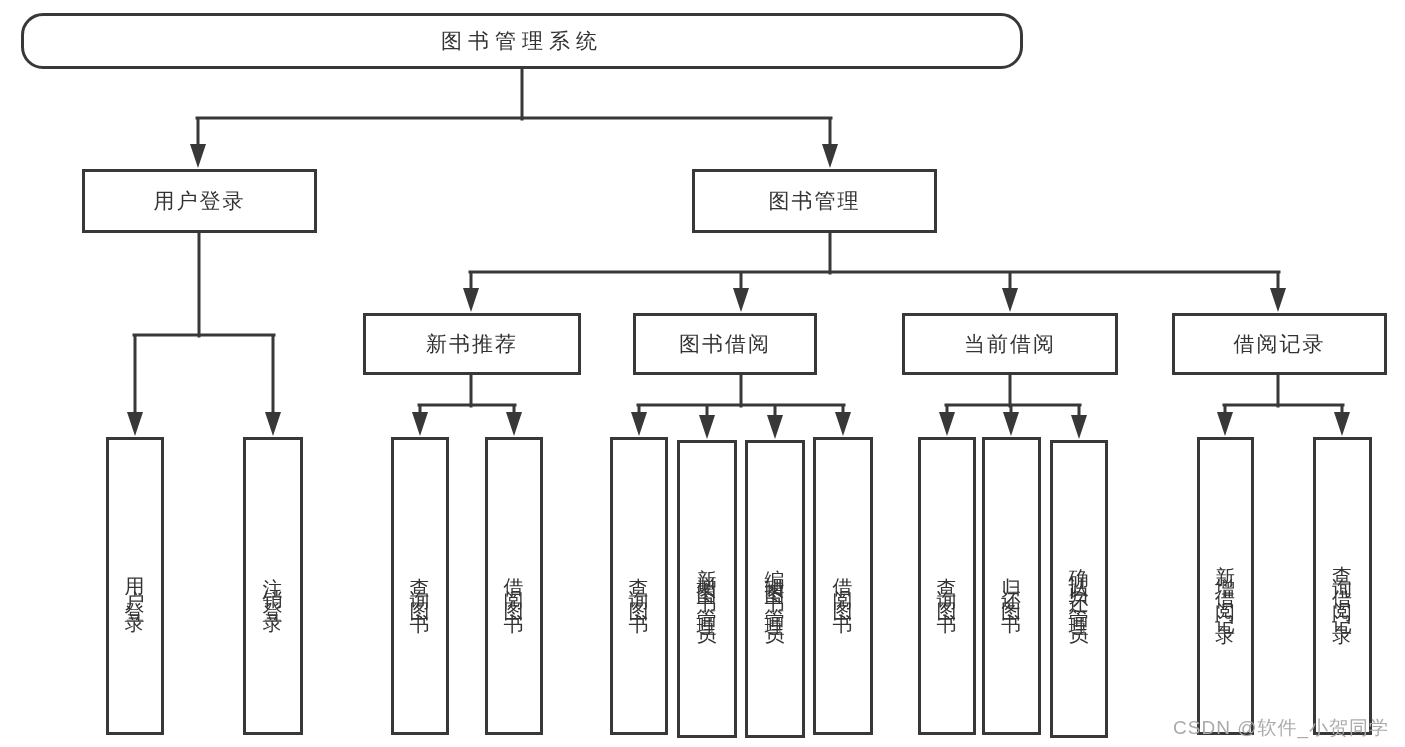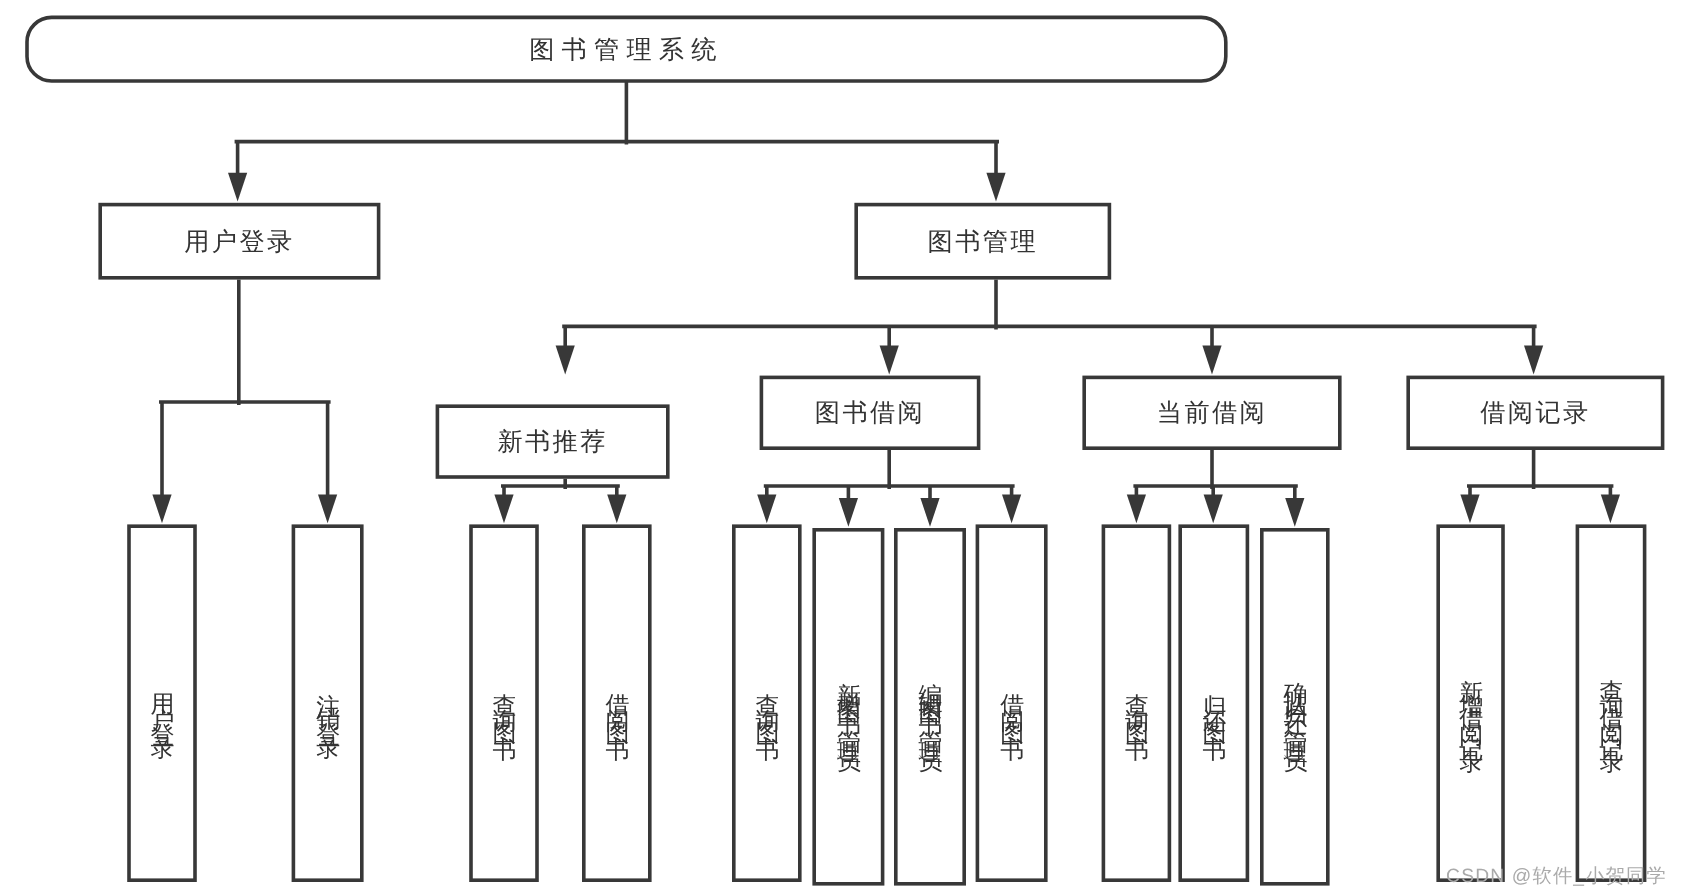--- a/index.html
+++ b/index.html
@@ -18,21 +18,21 @@
     position:absolute; box-sizing:border-box; background:#ffffff;
     border:3px solid #383838; width:58px; height:298px;
     display:flex; align-items:center; justify-content:center; z-index:2;
   }
   .leaf span {
     writing-mode:vertical-rl; font-size:20px; line-height:1;
     letter-spacing:12px; white-space:nowrap;
   }
   .leaf.long span { letter-spacing:8px; }
   .watermark {
-    position:absolute; right:16px; bottom:6px; font-size:16px;
+    position:absolute; right:16px; bottom:6px; font-size:19px;
     color:#aaaaaa; letter-spacing:1px; z-index:3; white-space:nowrap;
   }
 </style>
 </head>
 <body>
 
 <div class="canvas">
 
   <svg class="lines" viewBox="0 0 1405 747" xmlns="http://www.w3.org/2000/svg">
     <g stroke="#383838" stroke-width="3" fill="none" stroke-linecap="square">
@@ -94,25 +94,25 @@
     </g>
   </svg>
 
   <div class="hnode root" style="left:21px; top:13px; width:1002px; height:56px;border-radius:22px;">
     <span>图书管理系统</span>
   </div>
 
   <div class="hnode" style="left:82px; top:169px; width:235px; height:64px;">
     <span>用户登录</span>
   </div>
-  <div class="hnode" style="left:712px; top:169px; width:214px; height:64px;">
+  <div class="hnode" style="left:692px; top:169px; width:245px; height:64px;">
     <span>图书管理</span>
   </div>
 
-  <div class="hnode" style="left:363px; top:313px; width:195px; height:62px;margin-top:24px;">
+  <div class="hnode" style="left:363px; top:313px; width:218px; height:62px;">
     <span>新书推荐</span>
   </div>
   <div class="hnode" style="left:633px; top:313px; width:184px; height:62px;">
     <span>图书借阅</span>
   </div>
   <div class="hnode" style="left:1172px; top:313px; width:215px; height:62px;">
     <span>借阅记录</span>
   </div>
   <div class="hnode" style="left:902px; top:313px; width:216px; height:62px;">
     <span>当前借阅</span>

